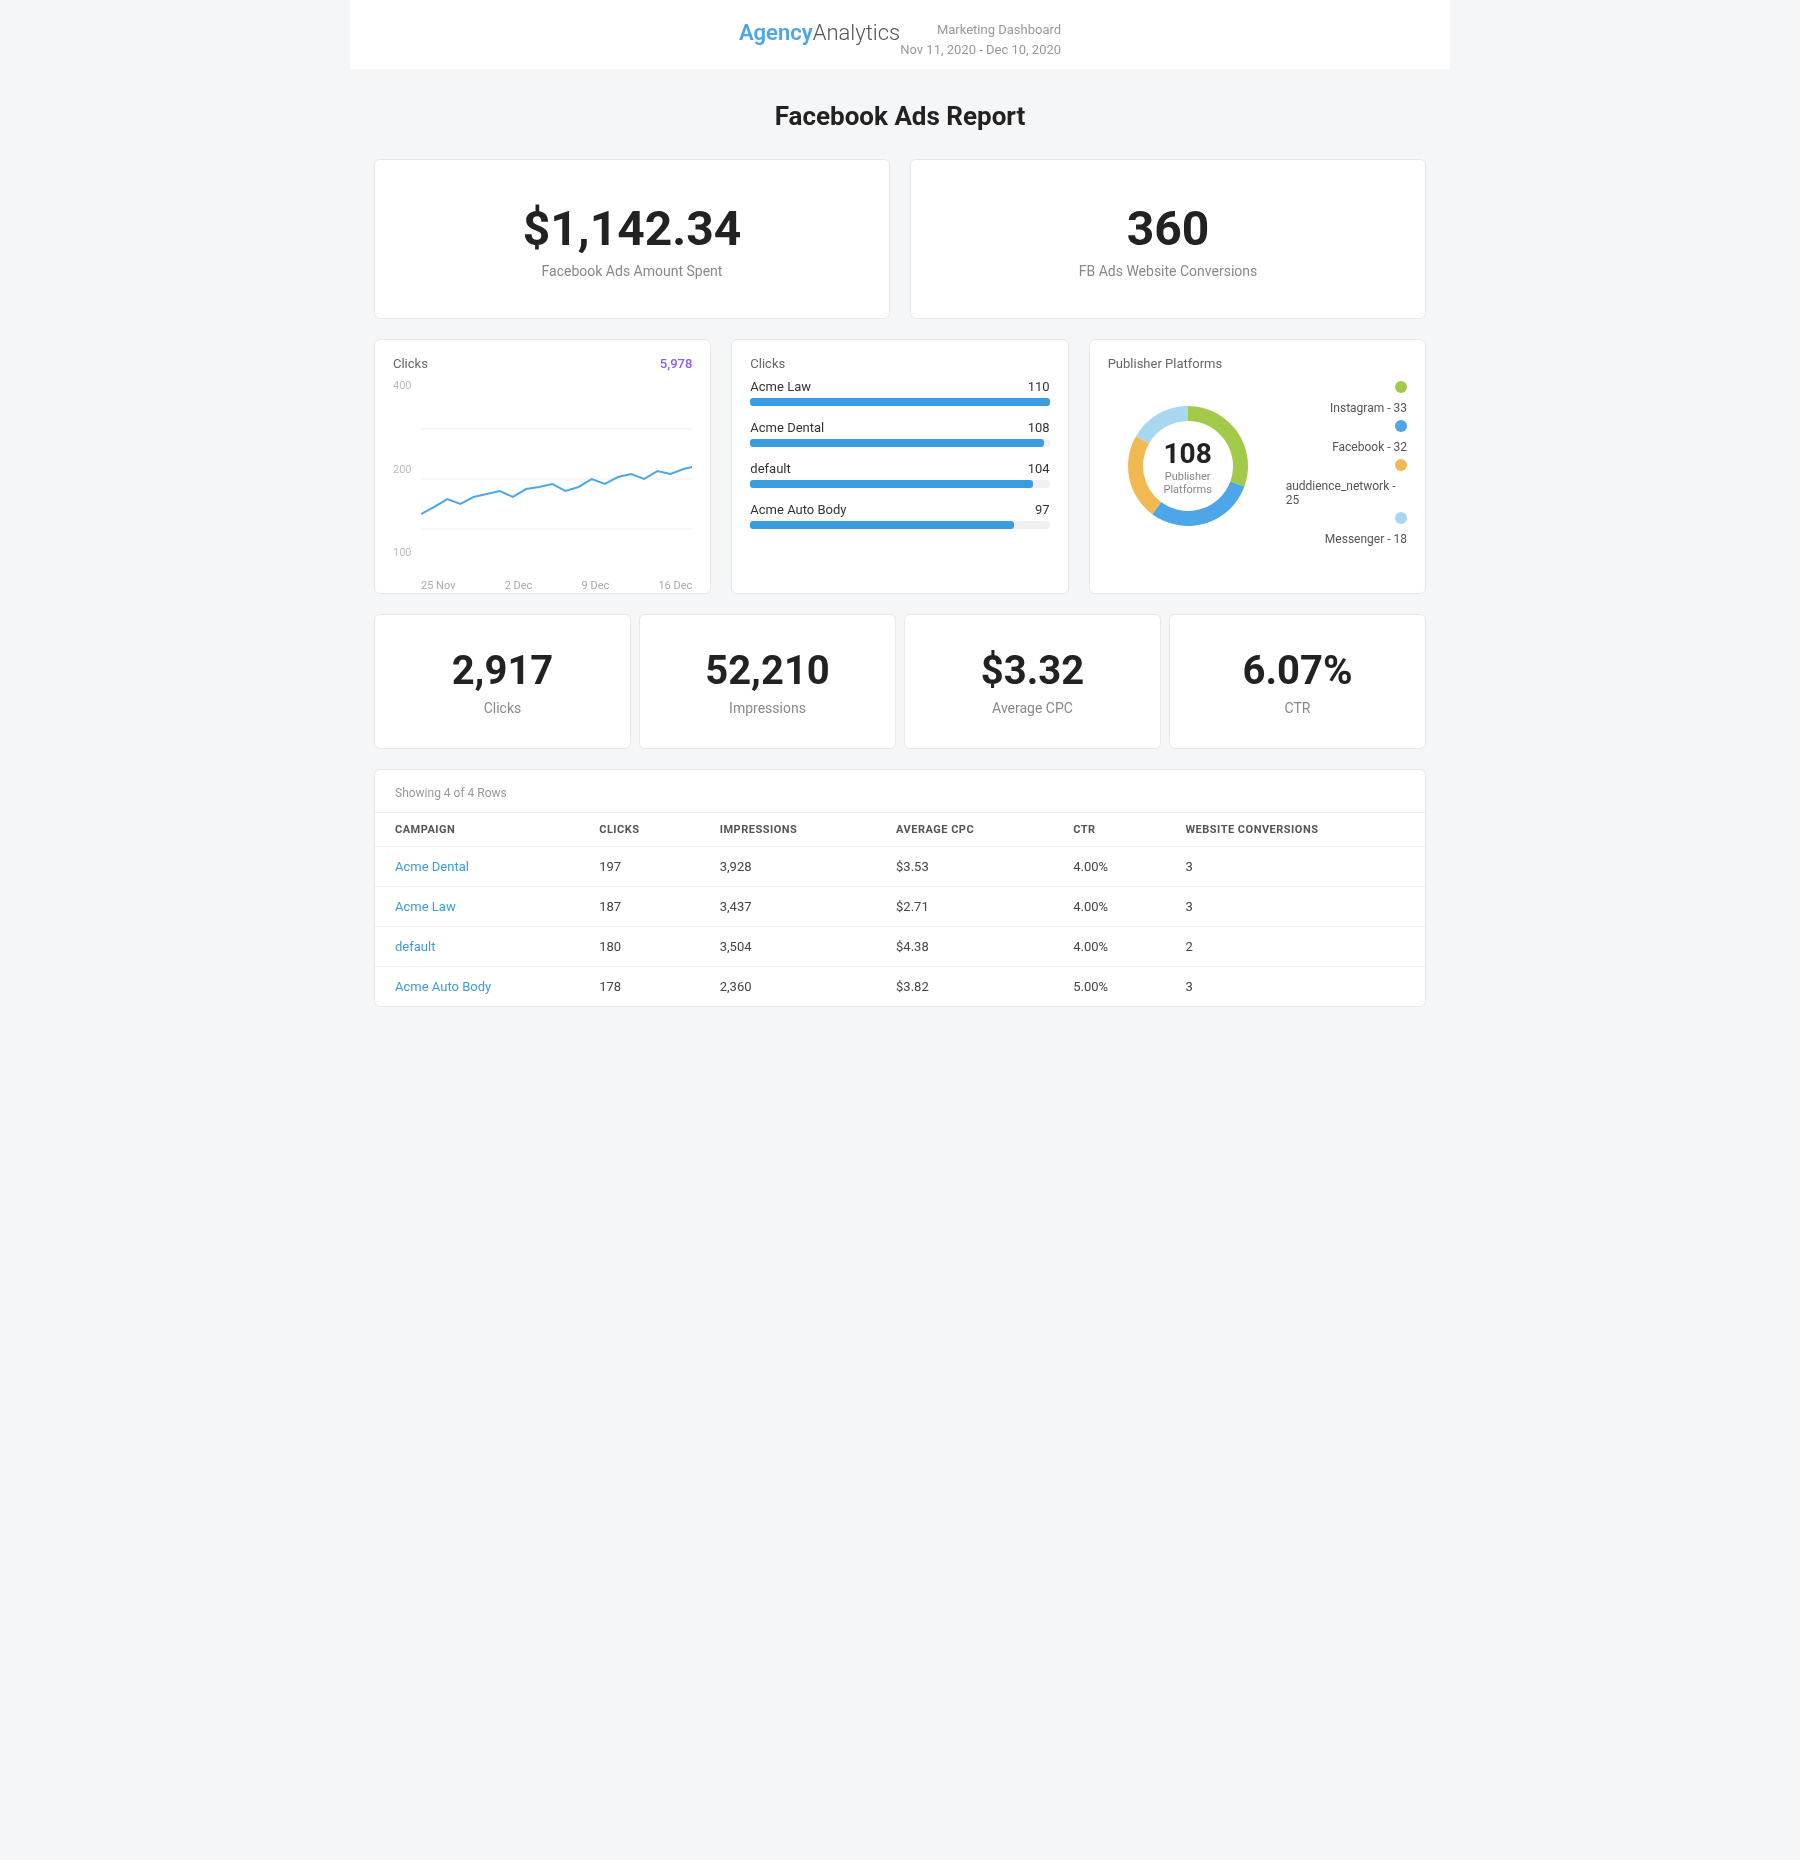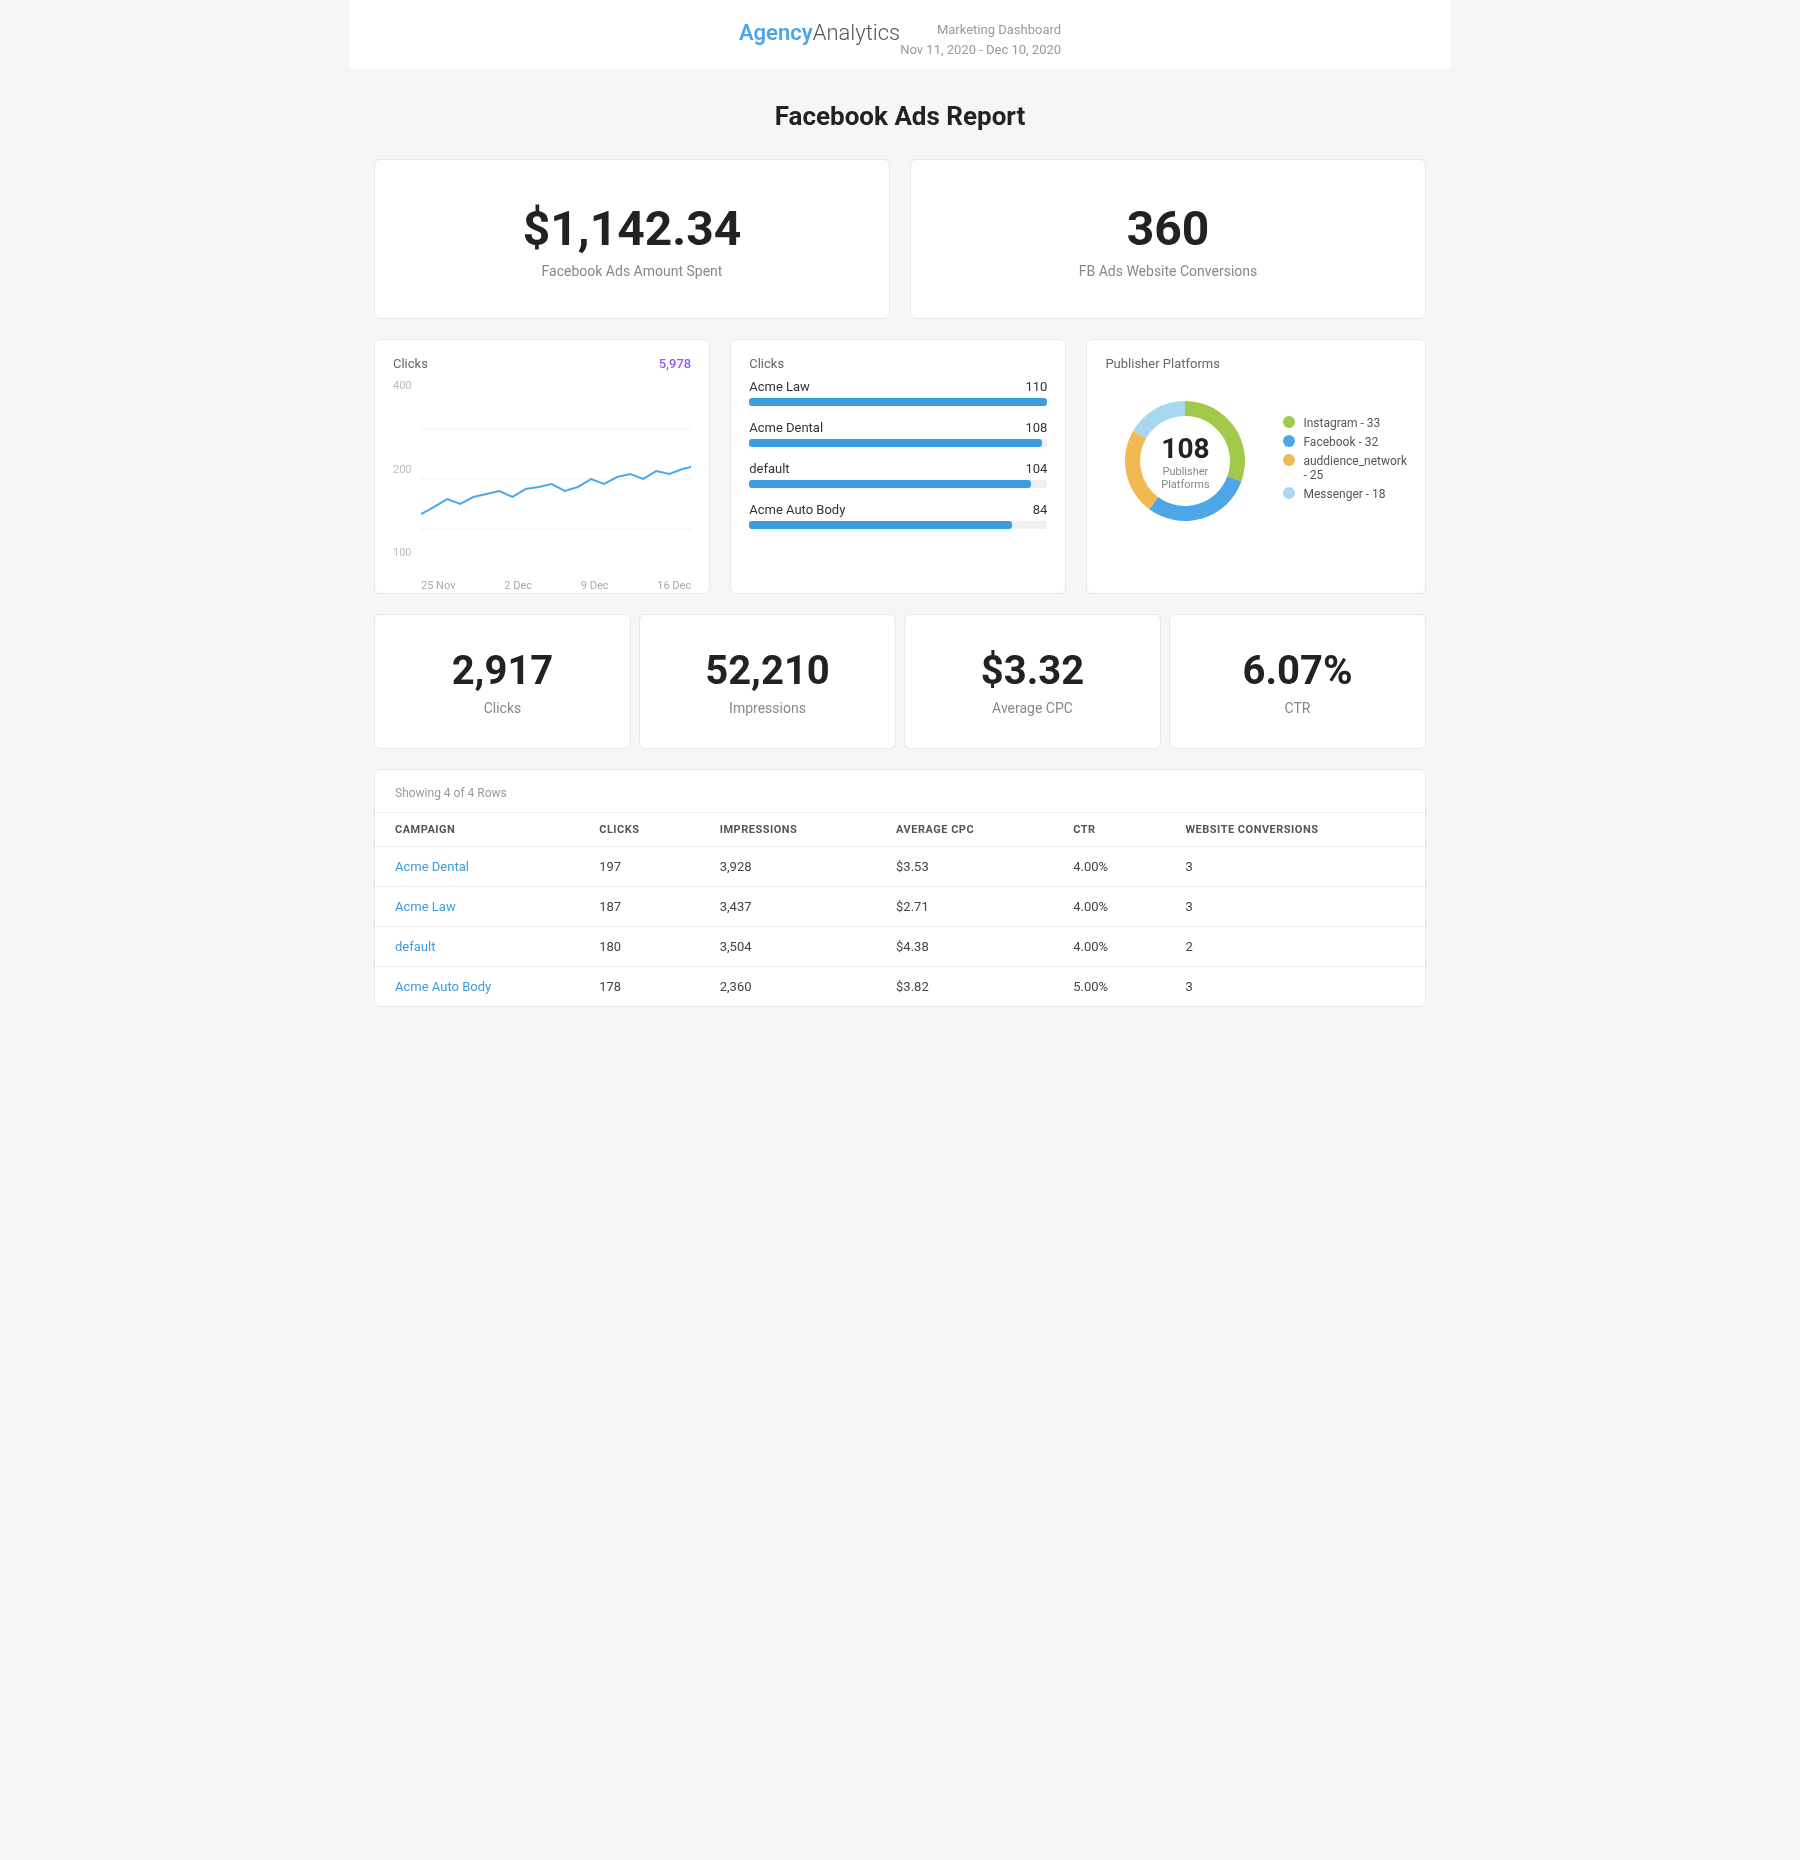--- a/index.html
+++ b/index.html
@@ -156,23 +156,24 @@
       color: #222;
       display: block;
     }
     .legend-list {
       list-style: none;
       font-size: 12px;
       color: #555;
     }
     .legend-list li {
       display: flex;
-      align-items: flex-start;
+      align-items: flex-end;
       gap: 8px;
       margin-bottom: 5px;
+      flex-direction: column;
     }
     .legend-dot {
       width: 12px;
       height: 12px;
       border-radius: 50%;
       display: inline-block;
       flex-shrink: 0;
     }
     
     .stat-row {
@@ -335,21 +336,21 @@
       <span>default</span>
       <span>104</span>
     </div>
     <div class="bar-track">
       <div class="bar-fill" style="width:94.5%"></div>
     </div>
   </div>
           <div class="bar-item">
     <div class="bar-row">
       <span>Acme Auto Body</span>
-      <span>84</span>
+      <span>97</span>
     </div>
     <div class="bar-track">
       <div class="bar-fill" style="width:88.2%"></div>
     </div>
   </div>
         </div>
     </div>
 
     <div class="chart-card">
       <div class="chart-header">

